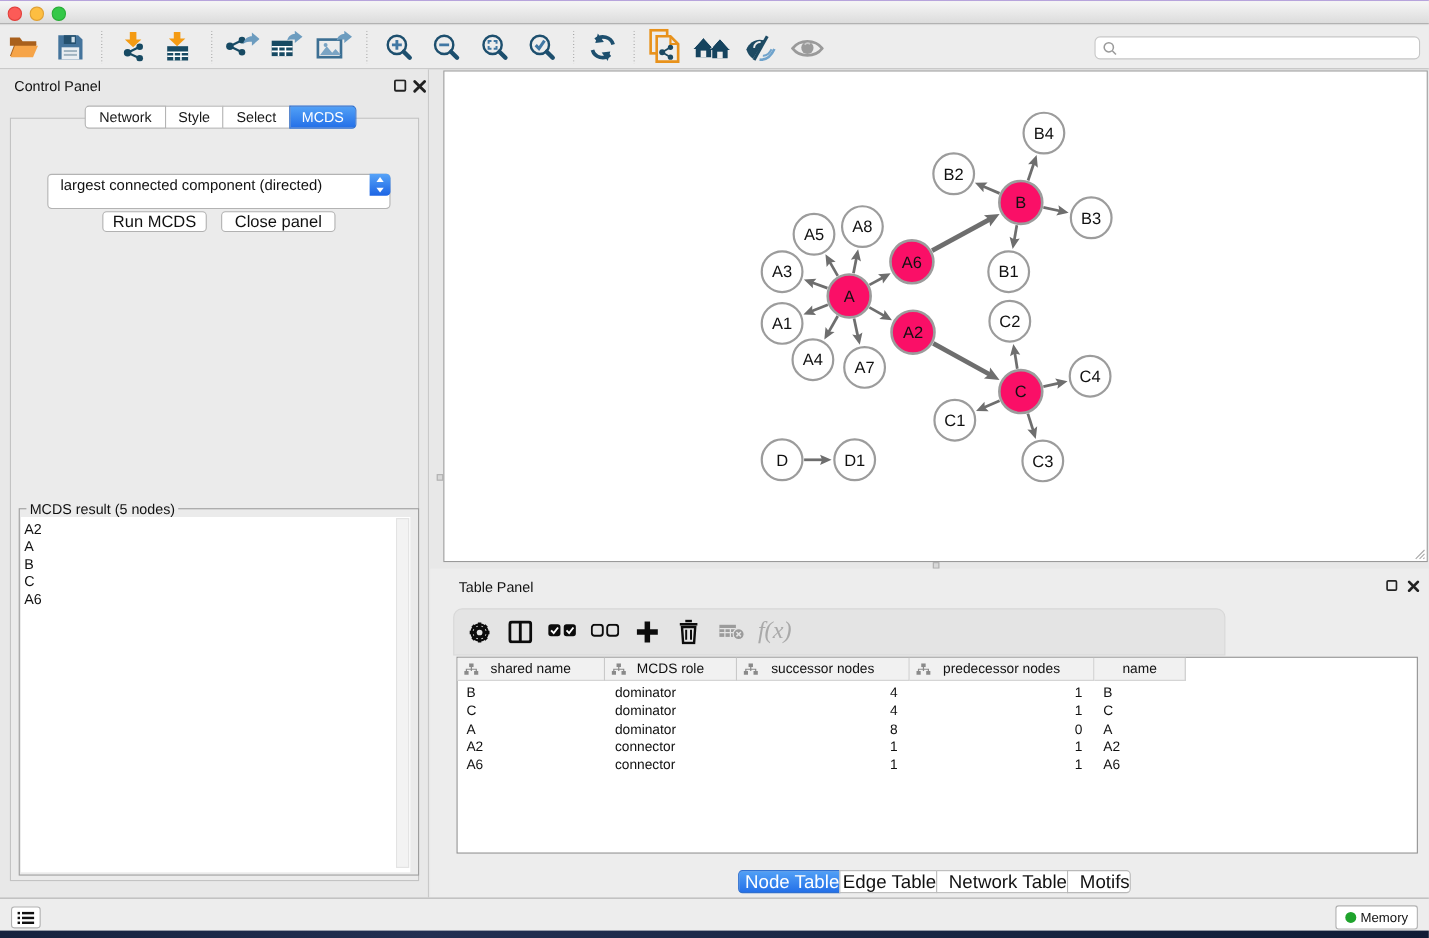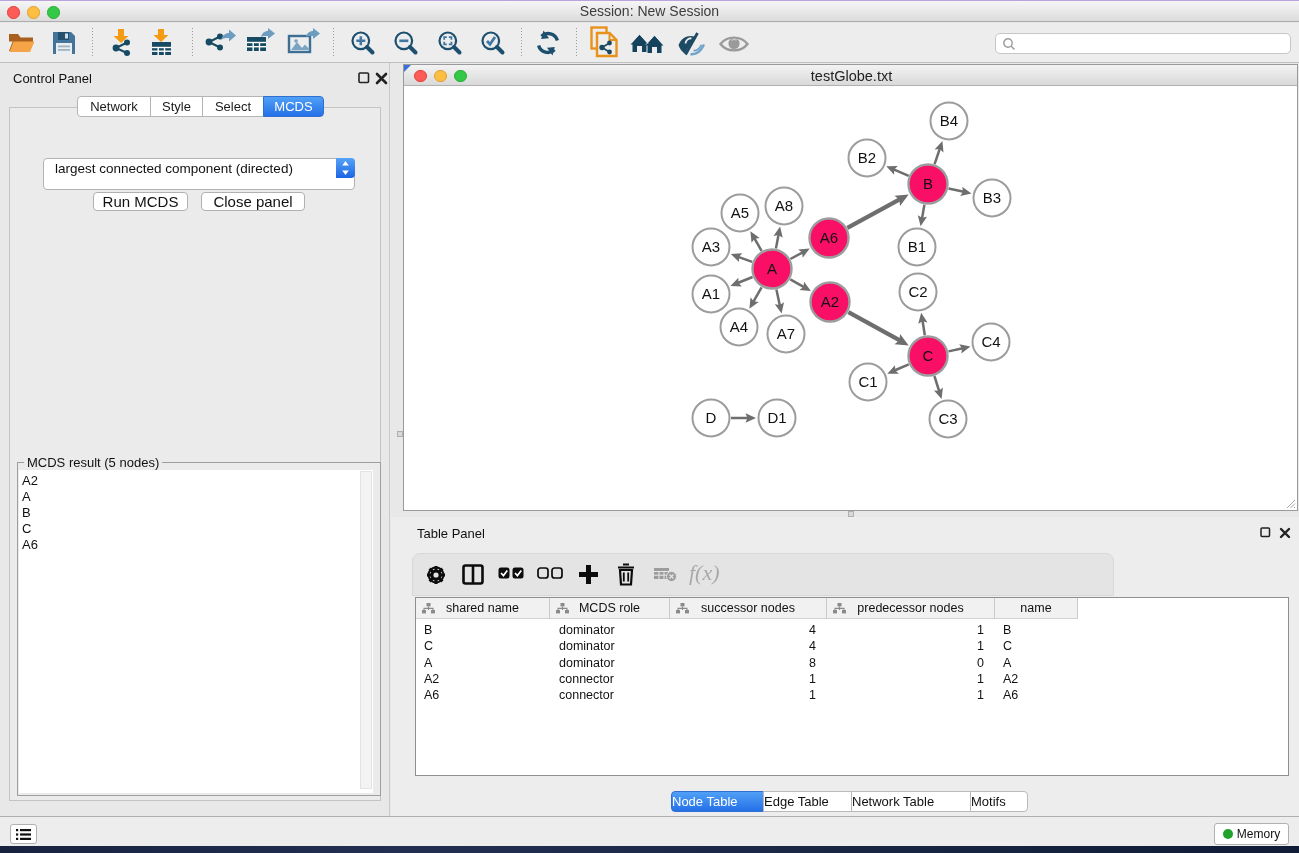--- a/index.html
+++ b/index.html
@@ -20,33 +20,32 @@
 .btn { position:absolute; background:#fff; border:1px solid #b1b1b1; border-radius:4px;
   font-size:15px; text-align:center; color:#111; }
 .grp { left:17px; top:399px; width:364px; height:334px; border:1px solid #9e9e9e; }
 .itb { left:412px; top:553px; width:702px; height:43px; background:#e4e4e4;
   border:1px solid #d8d8d8; border-radius:8px 8px 0 0; }
 .tblarea { left:415px; top:597px; width:874px; height:179px; background:#fff; border:1px solid #8f8f8f; }
 .hcell { position:absolute; top:0; height:21px; border-right:1px solid #c9c9c9; border-bottom:1px solid #d2d2d2; background:#f1f1f1;
   font-size:12.5px; text-align:center; line-height:21px; }
 .cell { position:absolute; font-size:12.5px; height:16px; line-height:16px; }
 .btab { position:absolute; top:0; height:21px; background:#fff; border:1px solid #b9b9b9;
-  font-size:13px; text-align:left; line-height:19px; }
+  font-size:17px; text-align:right; line-height:19px; }
 .statusbar { left:0; top:816px; width:1299px; height:30px; background:#ededed; border-top:1px solid #afafaf; }
 </style>
 </head>
 <body>
 
 <div class="abs" style="left:0;top:0;width:1299px;height:1px;background:#b7a4dc"></div>
 
 <div class="abs titlebar">
   <div class="abs light" style="left:7px;background:#fc5b57;border:0.5px solid #e2403c"></div>
   <div class="abs light" style="left:27px;background:#fdbe41;border:0.5px solid #e0a133"></div>
   <div class="abs light" style="left:47px;background:#34c848;border:0.5px solid #2aae38"></div>
-  <div class="abs" style="left:0;width:1299px;text-align:center;top:2px;font-size:14px;color:#3c3c3c">Session: New Session</div>
 </div>
 
 <div class="abs tbar">
   <div class="abs vsep" style="left:92px"></div>
   <div class="abs vsep" style="left:192px"></div>
   <div class="abs vsep" style="left:333px"></div>
   <div class="abs vsep" style="left:521px"></div>
   <div class="abs vsep" style="left:576px"></div>
 
   <svg class="ico" width="30" height="26" style="left:7px;top:7px" viewBox="0 0 30 26">
@@ -223,29 +222,20 @@
     <div class="abs" style="left:1px;top:7px;right:7px;bottom:2px;background:#fff"></div>
     <div class="abs" style="left:6px;top:-8px;background:#ebebeb;padding:0 3px;font-size:13px">MCDS result (5 nodes)</div>
     <div class="abs" style="left:4px;top:10px;font-size:13px;line-height:16px">A2<br>A<br>B<br>C<br>A6</div>
     <div class="abs" style="right:8px;top:8px;width:12px;height:318px;background:#f3f3f3;border:1px solid #e3e3e3"></div>
   </div>
 
   <div class="abs" style="left:397px;top:368px;width:6px;height:6px;background:#d8d8d8;border:1px solid #b0b0b0"></div>
 </div>
 
 <div class="abs" style="left:403px;top:64px;width:895px;height:447px;background:#fff;border:1px solid #9a9a9a">
-  <div class="abs" style="left:-1px;top:-1px;width:895px;height:22px;background:linear-gradient(#f3f3f3,#d9d9d9);border:1px solid #9a9a9a;border-bottom:1px solid #b1b1b1">
-    <div class="abs light" style="left:10px;top:4.5px;background:#fc5b57;border:0.5px solid #e2403c"></div>
-    <div class="abs light" style="left:30px;top:4.5px;background:#fdbe41;border:0.5px solid #e0a133"></div>
-    <div class="abs light" style="left:50px;top:4.5px;background:#34c848;border:0.5px solid #2aae38"></div>
-    <div class="abs" style="left:0;width:895px;text-align:center;top:2.5px;font-size:14.5px;color:#222">testGlobe.txt</div>
-    <svg width="7" height="7" style="position:absolute;left:0;top:0">
-        <path d="M0 0 L7 0 L0 7 Z" fill="#3a6fd8"></path>
-      </svg>
-  </div>
   <svg width="895" height="424" viewBox="0 0 895 424" style="position:absolute;left:0;top:22px" font-family="Liberation Sans, sans-serif">
       <line x1="348.6" y1="190.0" x2="333.7" y2="196.0" stroke="#6e6e6e" stroke-width="2.5"></line>
       <path d="M326.4 199.0 L334.4 190.7 L334.4 195.8 L337.9 199.4 Z" fill="#6e6e6e"></path>
       <line x1="348.2" y1="174.9" x2="334.2" y2="169.8" stroke="#6e6e6e" stroke-width="2.5"></line>
       <path d="M326.8 167.1 L338.2 166.3 L334.9 170.0 L335.0 175.1 Z" fill="#6e6e6e"></path>
       <line x1="357.6" y1="200.3" x2="349.3" y2="214.9" stroke="#6e6e6e" stroke-width="2.5"></line>
       <path d="M345.4 221.7 L346.5 210.3 L349.6 214.3 L354.7 214.9 Z" fill="#6e6e6e"></path>
       <line x1="357.6" y1="163.8" x2="350.3" y2="151.1" stroke="#6e6e6e" stroke-width="2.5"></line>
       <path d="M346.4 144.2 L355.7 151.0 L350.7 151.7 L347.5 155.7 Z" fill="#6e6e6e"></path>
       <line x1="372.4" y1="202.5" x2="375.9" y2="218.8" stroke="#6e6e6e" stroke-width="2.5"></line>

